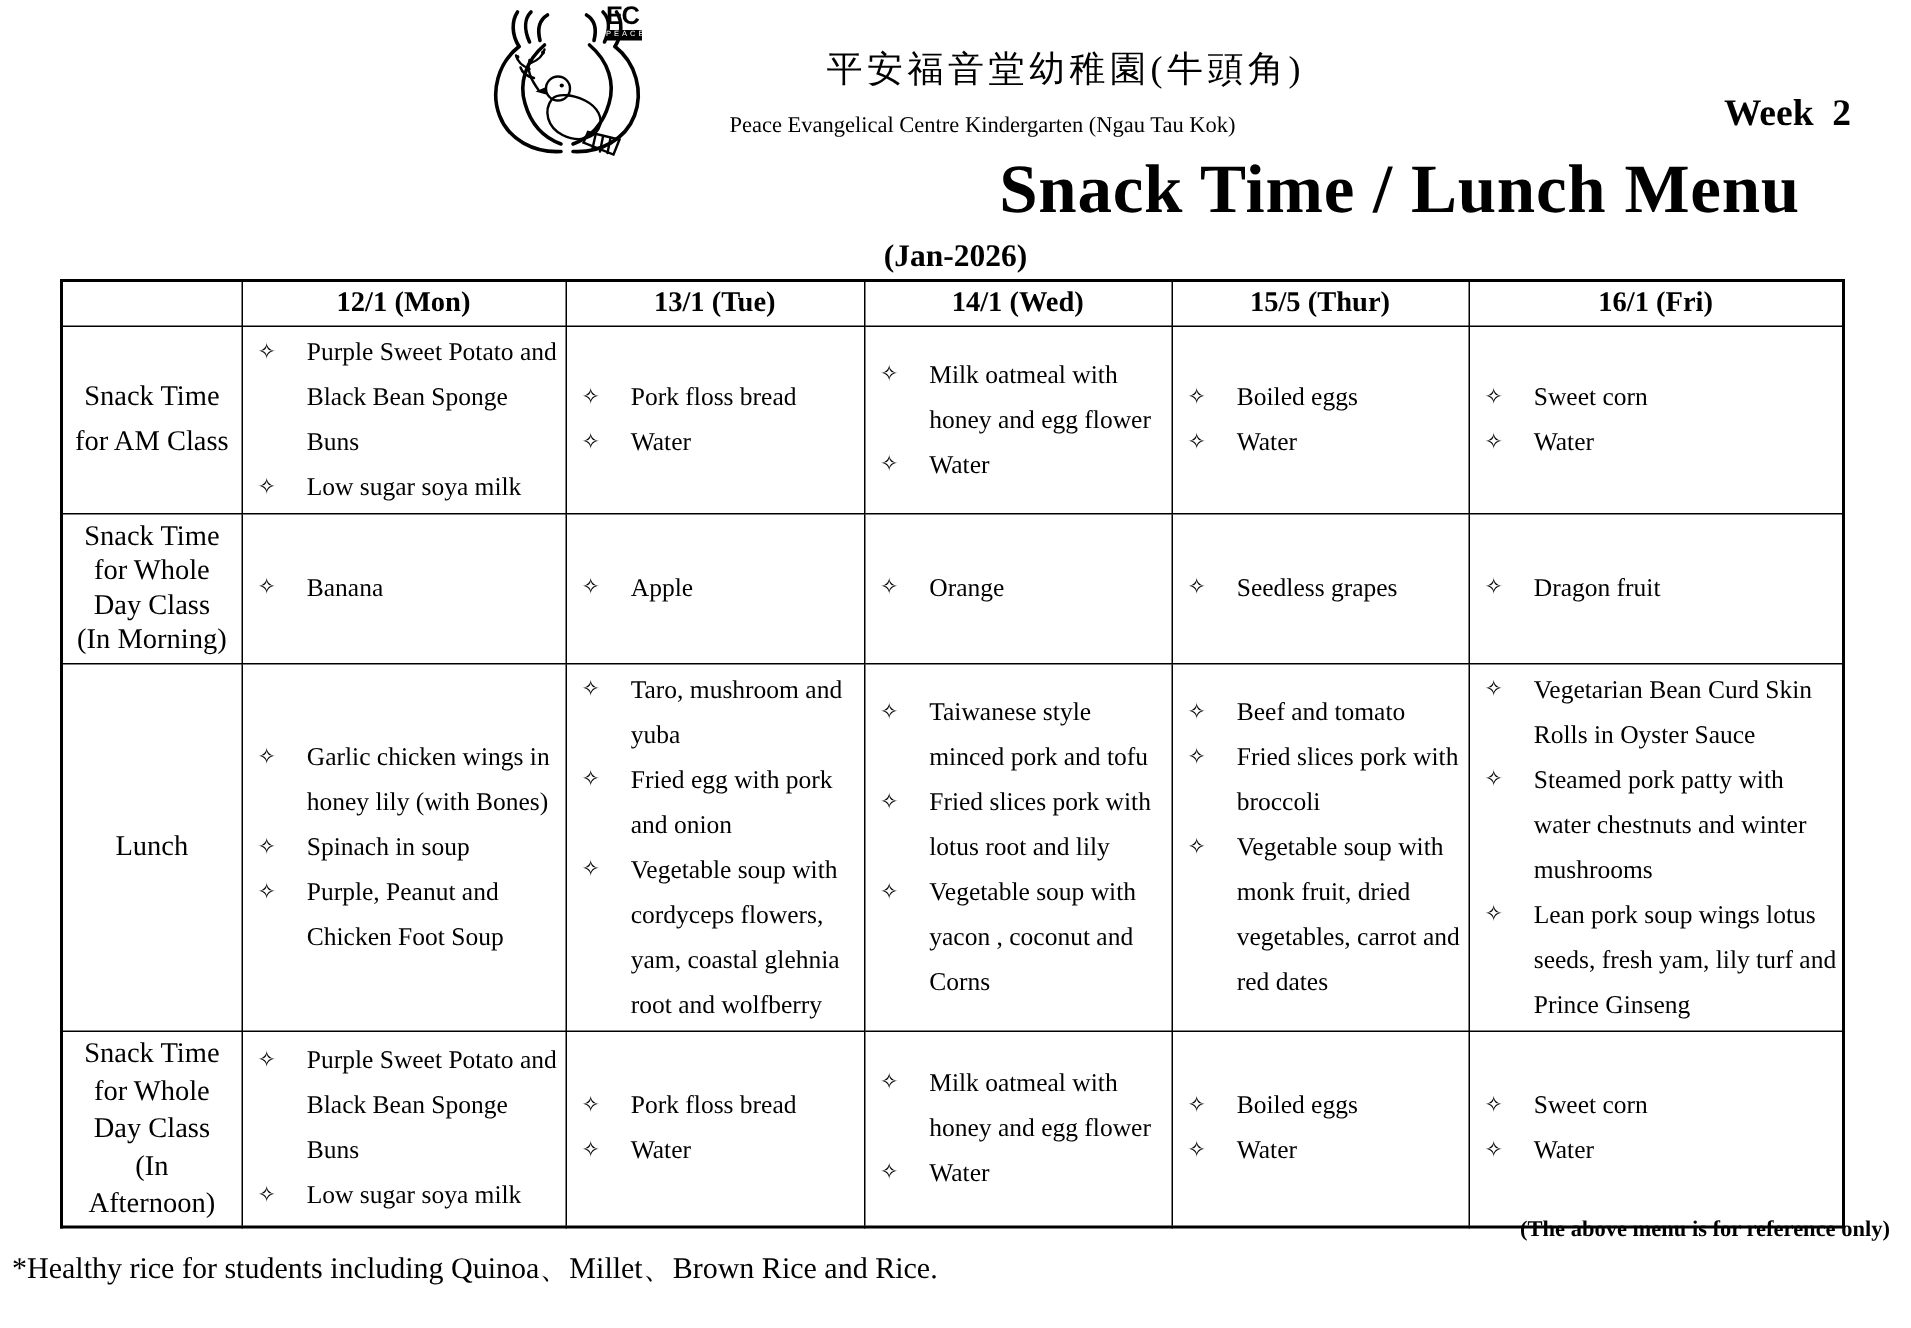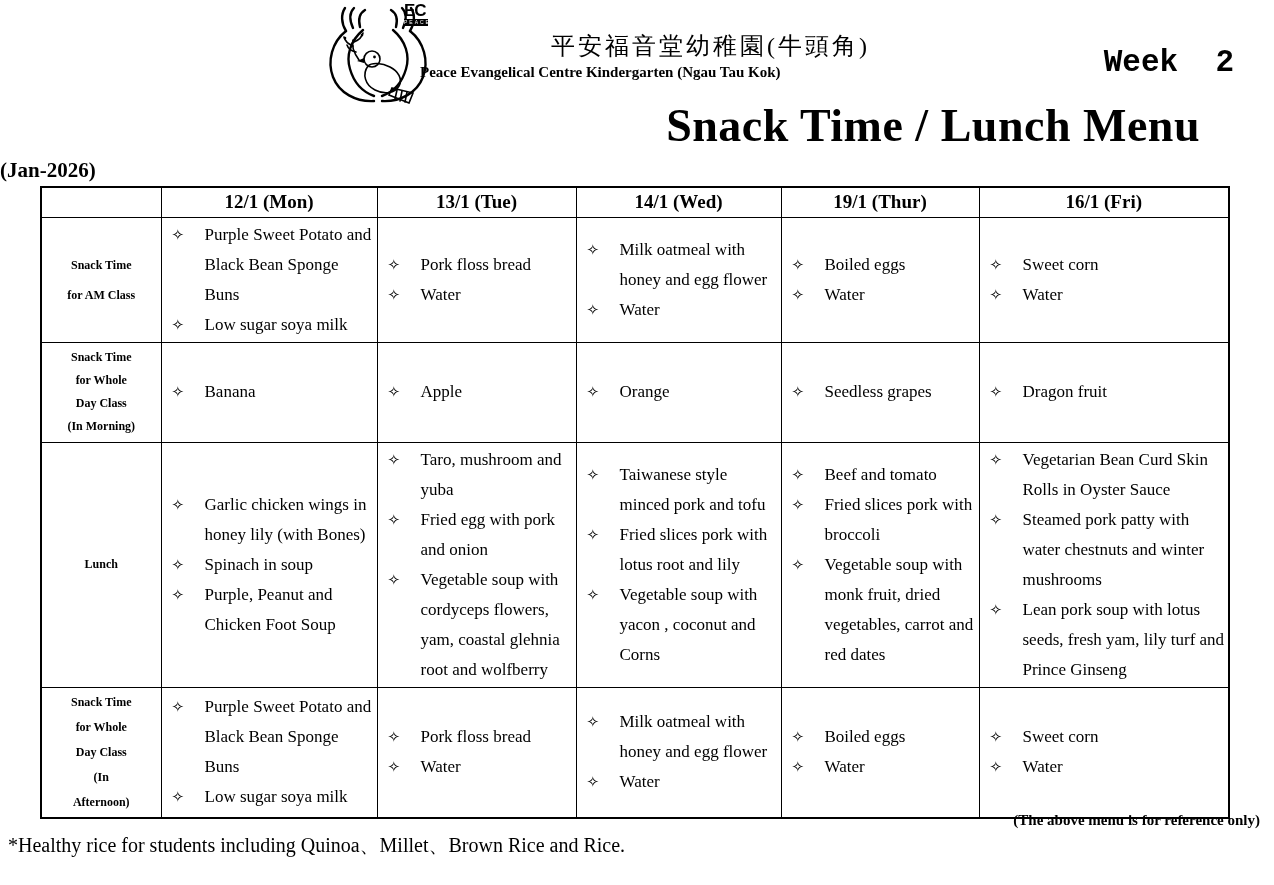--- a/index.html
+++ b/index.html
@@ -7,35 +7,35 @@
     font-family:"Liberation Serif", serif; overflow:hidden; position:relative; }
 
   
   .logo-wrap { position:absolute; left:316px; top:4px; width:124px; height:100px; }
   .logo-ec { position:absolute; left:52px; top:-2px; width:40px; text-align:left; line-height:1;margin-left:36px; }
   .logo-ec .ec { font-weight:bold; font-size:17px; letter-spacing:-1px; font-family:"Liberation Sans",sans-serif; }
   .logo-ec .peace { display:block; background:#000; color:#fff; font-size:5px; width:24px;
     text-align:center; letter-spacing:2px; padding:1px 0; font-family:"Liberation Sans",sans-serif; }
   .hdr-zh { position:absolute; left:440px; top:30px; width:430px; text-align:right;
     font-size:24px; letter-spacing:3px; }
-  .hdr-en { position:absolute; left:420px; top:64px; width:470px; 
-    font-size:15px; font-weight:bold; }
-  .week { position:absolute; top:45px; right:40px; font-size:31px; font-weight:bold; white-space:pre;font-family:Liberation Mono, monospace; }
+  .hdr-en { position:absolute; left:420px; top:76px; width:470px; text-align:center;
+    font-size:15px; font-weight:normal; }
+  .week { position:absolute; top:62px; right:40px; font-size:25px; font-weight:bold; white-space:pre; }
 
   .title { position:absolute; top:99px; left:0; width:1200px; text-align:right;
     font-size:46px; font-weight:bold; letter-spacing:0.5px; }
-  .subtitle { position:absolute; top:158px; left:0; width:1274px; text-align:left;
+  .subtitle { position:absolute; top:158px; left:0; width:1274px; text-align:center;
     font-size:21px; font-weight:bold; }
 
   
   table.menu { position:absolute; left:40px; top:186px; width:1188px;
     border-collapse:collapse; table-layout:fixed; border:2px solid #000; }
   .menu th, .menu td { border:1px solid #000;margin-left:28px; }
   .menu thead th { height:30px; font-size:19px; font-weight:bold; text-align:center; vertical-align:middle; }
-  .menu tbody th.rlabel { font-size:12px; font-weight:bold; text-align:center;
+  .menu tbody th.rlabel { font-size:19px; font-weight:normal; text-align:center;
     vertical-align:middle; white-space:pre-line; line-height:23px; padding:2px; }
   .menu tbody tr:nth-child(1) { height:124px; }
   .menu tbody tr:nth-child(2) { height:100px; }
   .menu tbody tr:nth-child(3) { height:242px; }
   .menu tbody tr:nth-child(4) { height:128px; }
   .menu tbody tr:nth-child(1) .rlabel { line-height:30px; }
   .menu tbody tr:nth-child(4) .rlabel { line-height:25px; }
   .menu td.cell { vertical-align:middle; padding:2px 1px 2px 5px; }
   .item { display:flex; align-items:flex-start; font-size:17px; line-height:30px; }
   .bullet { flex:0 0 38px; padding-left:5px; font-size:15px; }
@@ -103,21 +103,21 @@
     <col style="width:205px">
       <col style="width:198px">
       <col style="width:250px">
   </colgroup>
   <thead>
     <tr>
       <th></th>
       <th>12/1 (Mon)</th>
       <th>13/1 (Tue)</th>
       <th>14/1 (Wed)</th>
-      <th>19/1 (Thur)</th>
+      <th>15/5 (Thur)</th>
       <th>16/1 (Fri)</th>
     </tr>
   </thead>
   <tbody>
 
     <tr>
       <th class="rlabel">Snack Time
 for AM Class</th>
       <td class="cell">
         <div class="item">
@@ -270,21 +270,21 @@
         <div class="item">
             <span class="bullet">✧</span>
             <span class="itext">Vegetarian Bean Curd Skin Rolls in Oyster Sauce</span>
           </div>
         <div class="item">
             <span class="bullet">✧</span>
             <span class="itext">Steamed pork patty with water chestnuts and winter mushrooms</span>
           </div>
         <div class="item">
             <span class="bullet">✧</span>
-            <span class="itext">Lean pork soup with lotus seeds, fresh yam, lily turf and Prince Ginseng</span>
+            <span class="itext">Lean pork soup wings lotus seeds, fresh yam, lily turf and Prince Ginseng</span>
           </div>
       </td>
     </tr>
 
     <tr>
       <th class="rlabel">Snack Time
 for Whole
 Day Class
 (In
 Afternoon)</th>

